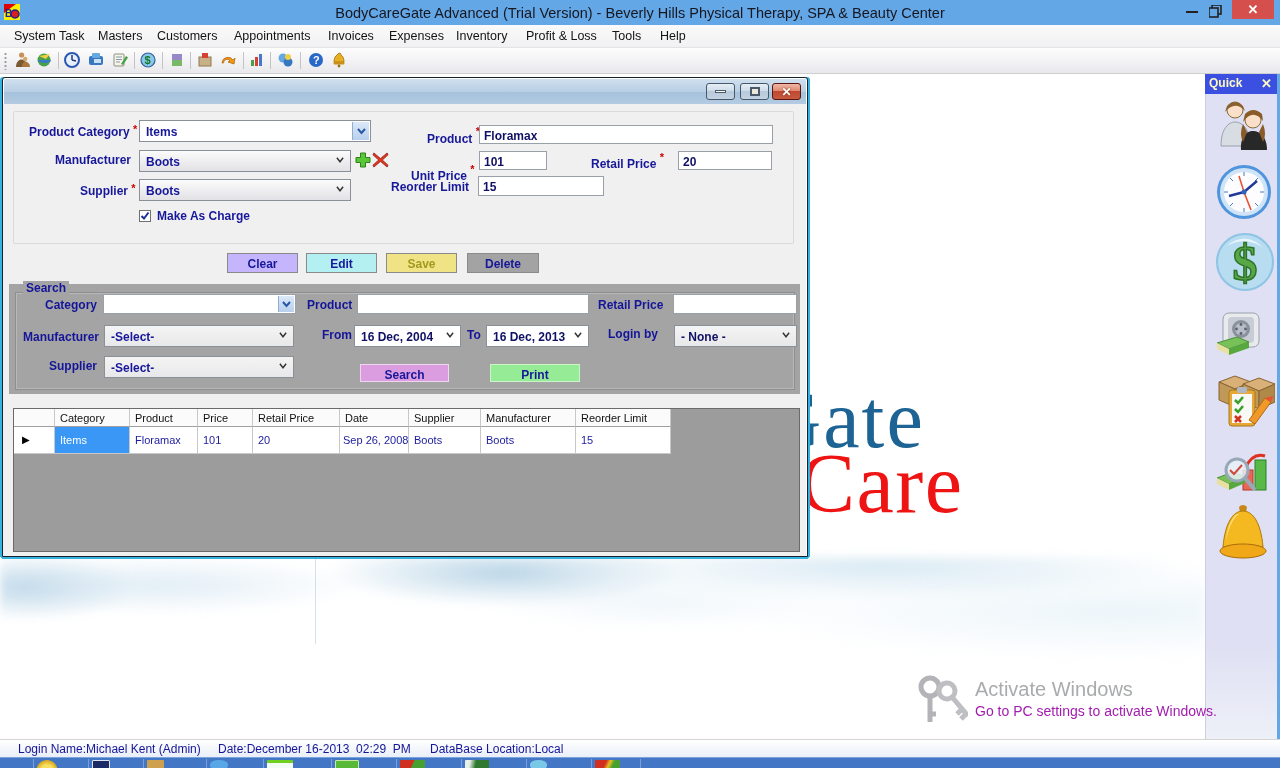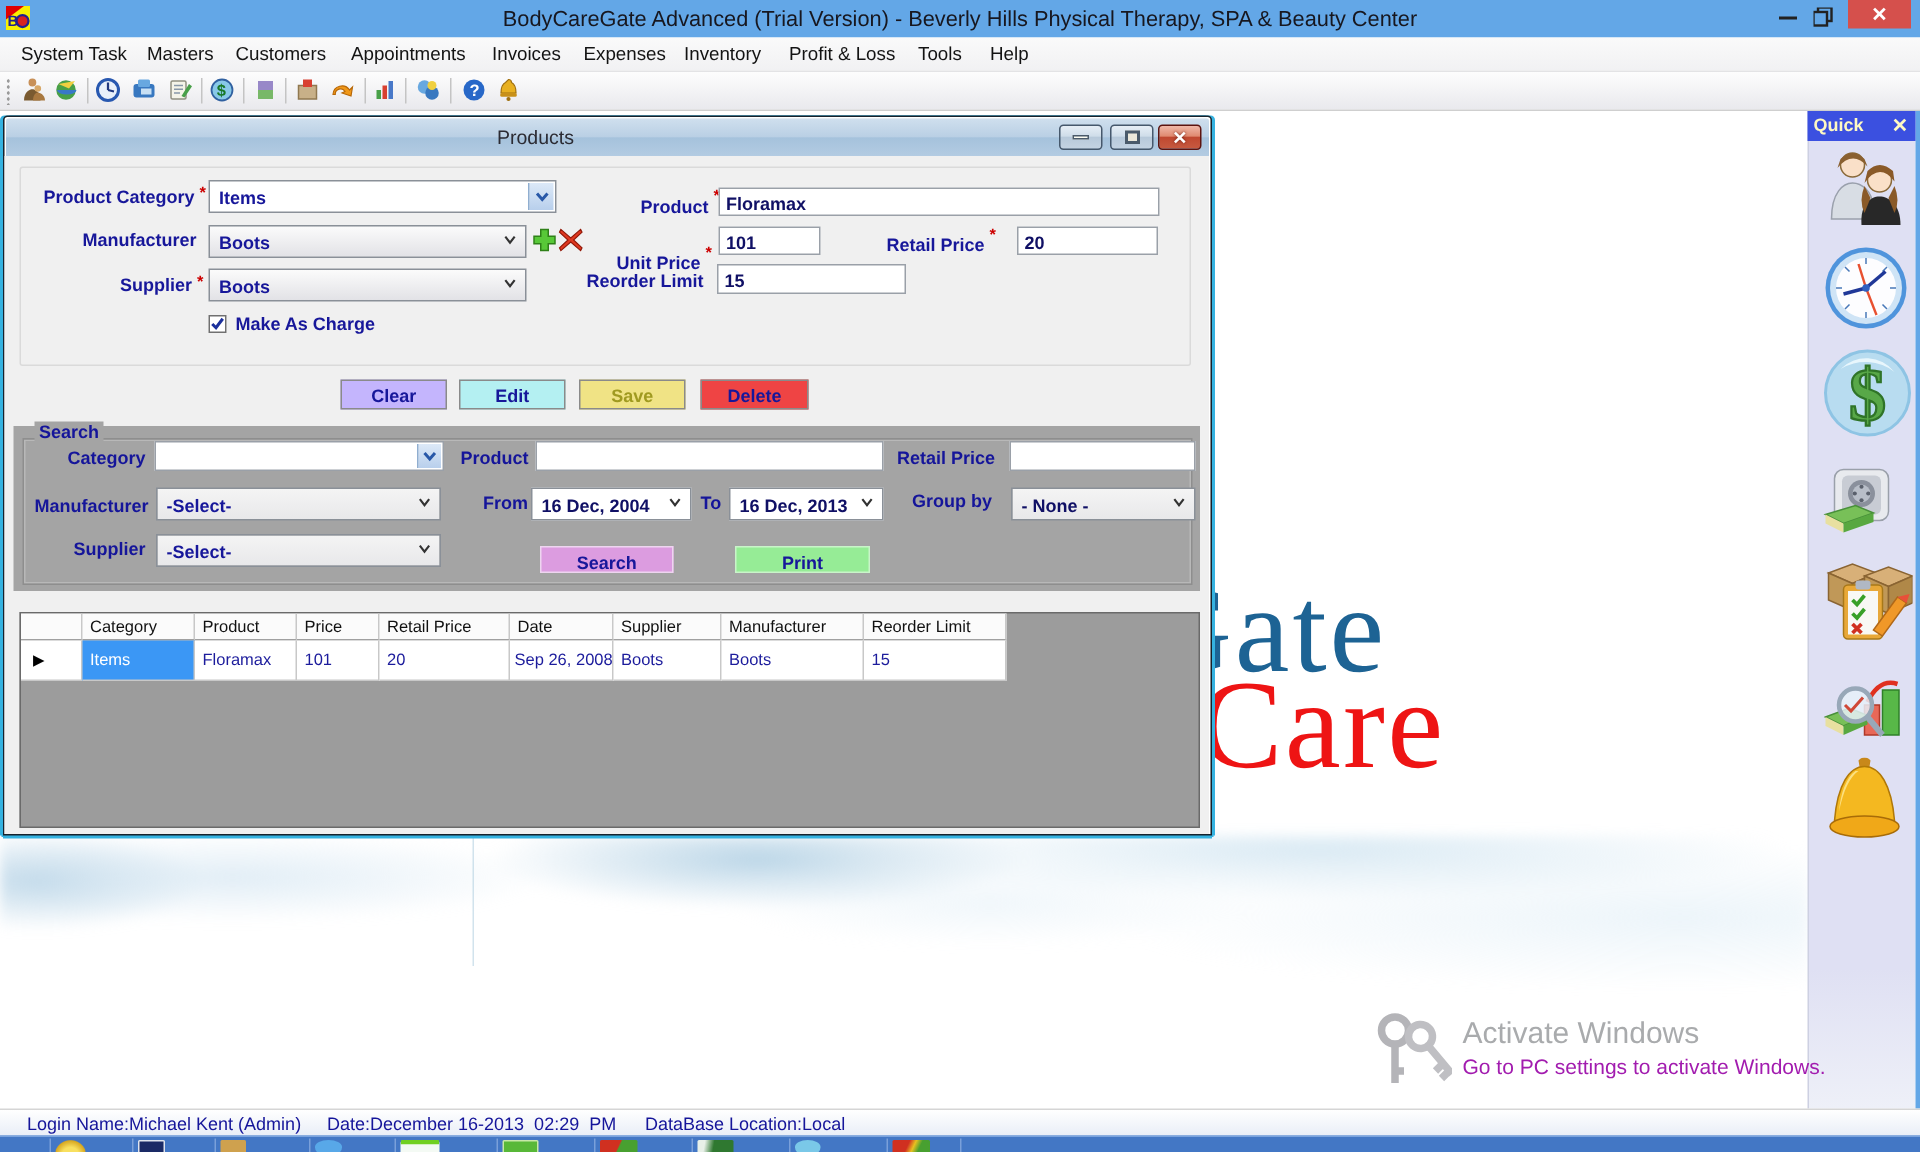--- a/index.html
+++ b/index.html
@@ -306,21 +306,20 @@
       <circle cx="31" cy="17" r="8" transform="rotate(40 31 17)"></circle>
       <path d="M36 23 L52 42 M46 35 L41 40 M50 40 L45 45"></path>
     </g>
   </svg>
   <div id="wmT1">Activate Windows</div>
   <div id="wmT2">Go to PC settings to activate Windows.</div>
 </div>
 
 <div class="abs" id="dlg">
   <div id="dlgTitle">
-    <div class="t" style="width:706px;">Products</div>
     <div class="wbtn" style="left:702px">
         <div class="g">
           <div style="width:11px;height:3px;background:#fdfdf2;border:1px solid #4a5a6a"></div>
         </div>
       </div>
     <div class="wbtn" style="left:736px">
         <div class="g">
           <div style="width:10px;height:9px;background:#ece8da;border:2px solid #4a5a6a"></div>
         </div>
       </div>
@@ -372,21 +371,21 @@
     <div style="position:absolute;left:136px;top:106px;width:12px;height:12px;background:#fff;border:1px solid #707070;">
       <svg width="10" height="10" style="position:absolute;left:0;top:0">
           <path d="M1.5 5 L4 7.5 L8.5 1.5" fill="none" stroke="#1c309c" stroke-width="2"></path>
         </svg>
     </div>
     <div class="lbl" style="left:154px;top:105px;">Make As Charge</div>
 
     <div class="btn" style="left:224px;top:149px;width:71px;height:20px;background:#c4b5fd;">Clear</div>
     <div class="btn" style="left:303px;top:149px;width:71px;height:20px;background:#b4f0f2;">Edit</div>
     <div class="btn" style="left:383px;top:149px;width:71px;height:20px;background:#f0e385;color:#a09a20;">Save</div>
-    <div class="btn" style="left:464px;top:149px;width:72px;height:20px;background:#ef4444;">Delete</div>
+    <div class="btn" style="left:464px;top:149px;width:72px;height:20px;background:#a3a3a3;">Delete</div>
 
     <div id="searchPanel">
       <div id="searchBox"></div>
       <div class="slbl" style="left:14px;top:-3px;background:#a4a4a4;padding:0 3px;">Search</div>
 
       <div class="slbl" style="left:36px;top:14px;">Category</div>
       <div class="tbox" style="left:94px;top:10px;width:193px;height:20px;">
         <div class="bluebtn" style="width:16px;">
             <svg width="9" height="7">
               <path d="M1 1 L4.5 5 L8 1" fill="none" stroke="#2858a8" stroke-width="2"></path>
@@ -409,21 +408,21 @@
         <svg class="chev" width="8" height="6" viewBox="0 0 9 7">
             <path d="M1 1 L4.5 5.5 L8 1" fill="none" stroke="#333" stroke-width="1.6"></path>
           </svg>
       </div>
       <div class="slbl" style="left:458px;top:44px;">To</div>
       <div class="combo" style="left:477px;top:41px;width:103px;height:22px;background:#fff;color:#101065;">16 Dec, 2013
         <svg class="chev" width="8" height="6" viewBox="0 0 9 7">
             <path d="M1 1 L4.5 5.5 L8 1" fill="none" stroke="#333" stroke-width="1.6"></path>
           </svg>
       </div>
-      <div class="slbl" style="left:599px;top:43px;">Group by</div>
+      <div class="slbl" style="left:599px;top:43px;">Login by</div>
       <div class="combo" style="left:665px;top:41px;width:123px;height:22px;background:linear-gradient(#f4f4f4,#e8e8ea);color:#101065;">- None -
         <svg class="chev" width="9" height="7" viewBox="0 0 9 7">
             <path d="M1 1 L4.5 5.5 L8 1" fill="none" stroke="#333" stroke-width="1.6"></path>
           </svg>
       </div>
 
       <div class="slbl" style="left:40px;top:75px;">Supplier</div>
       <div class="combo" style="left:95px;top:72px;width:190px;height:22px;background:linear-gradient(#f4f4f4,#e8e8ea);">-Select-
         <svg class="chev" width="9" height="7" viewBox="0 0 9 7">
             <path d="M1 1 L4.5 5.5 L8 1" fill="none" stroke="#333" stroke-width="1.6"></path>

